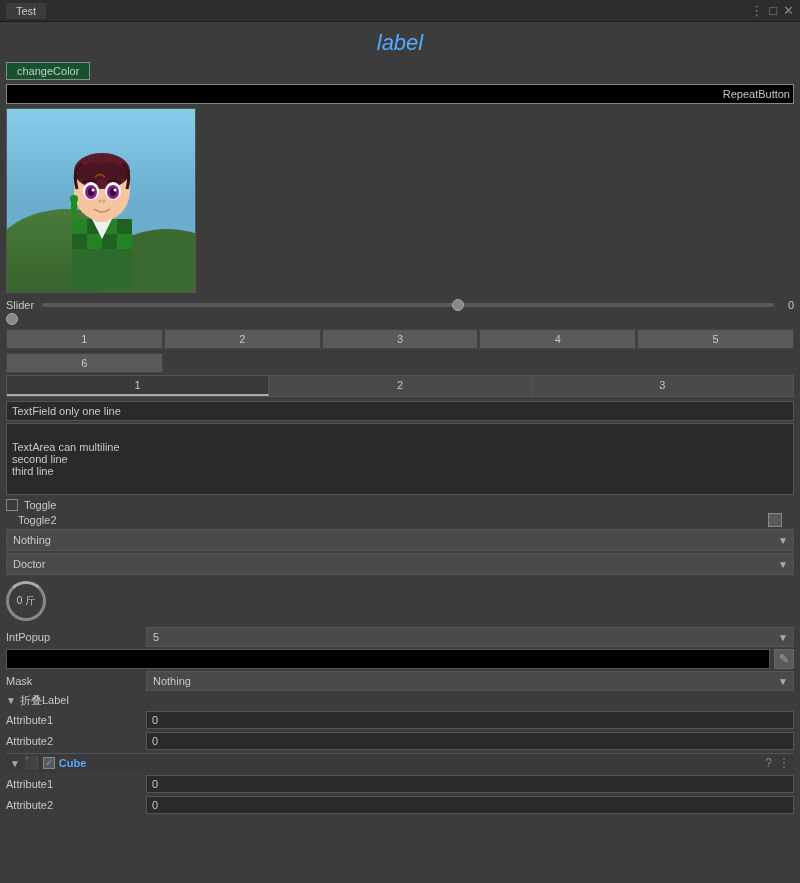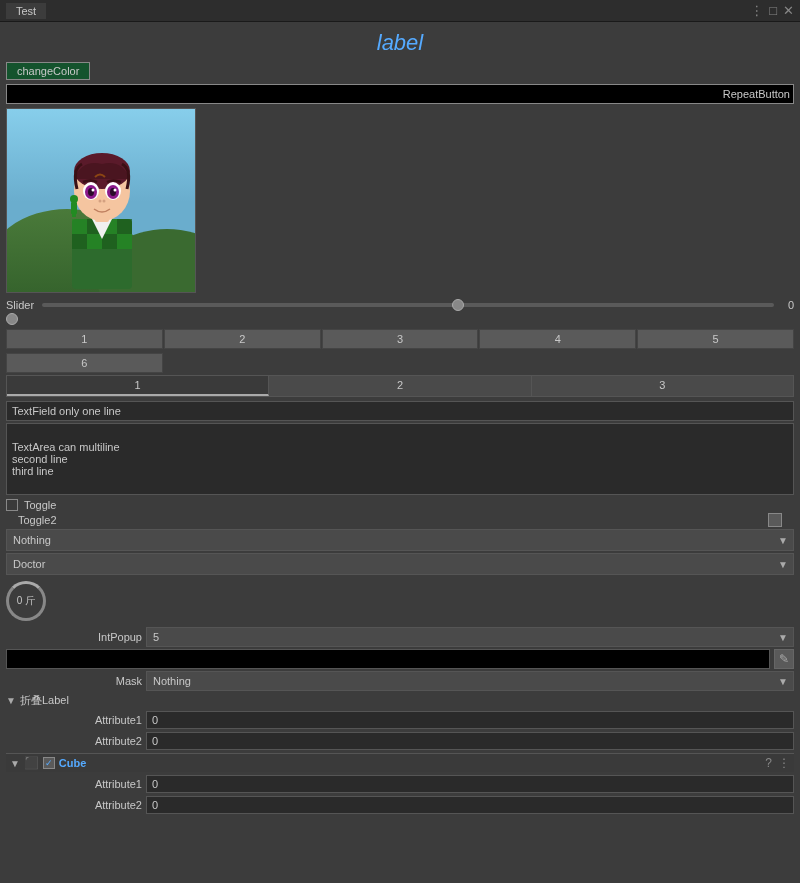--- a/index.html
+++ b/index.html
@@ -301,21 +301,20 @@
       display: flex;
       align-items: center;
       margin: 1px 6px;
       min-height: 20px;
     }
     .prop-label {
       flex: 0 0 140px;
       font-size: 11px;
       color: #c8c8c8;
       padding-right: 4px;
-      text-align: right;
     }
     .prop-value {
       flex: 1;
       position: relative;
     }
     .prop-dropdown {
       width: 100%;
       background: #4a4a4a;
       border: 1px solid #555;
       color: #c8c8c8;

